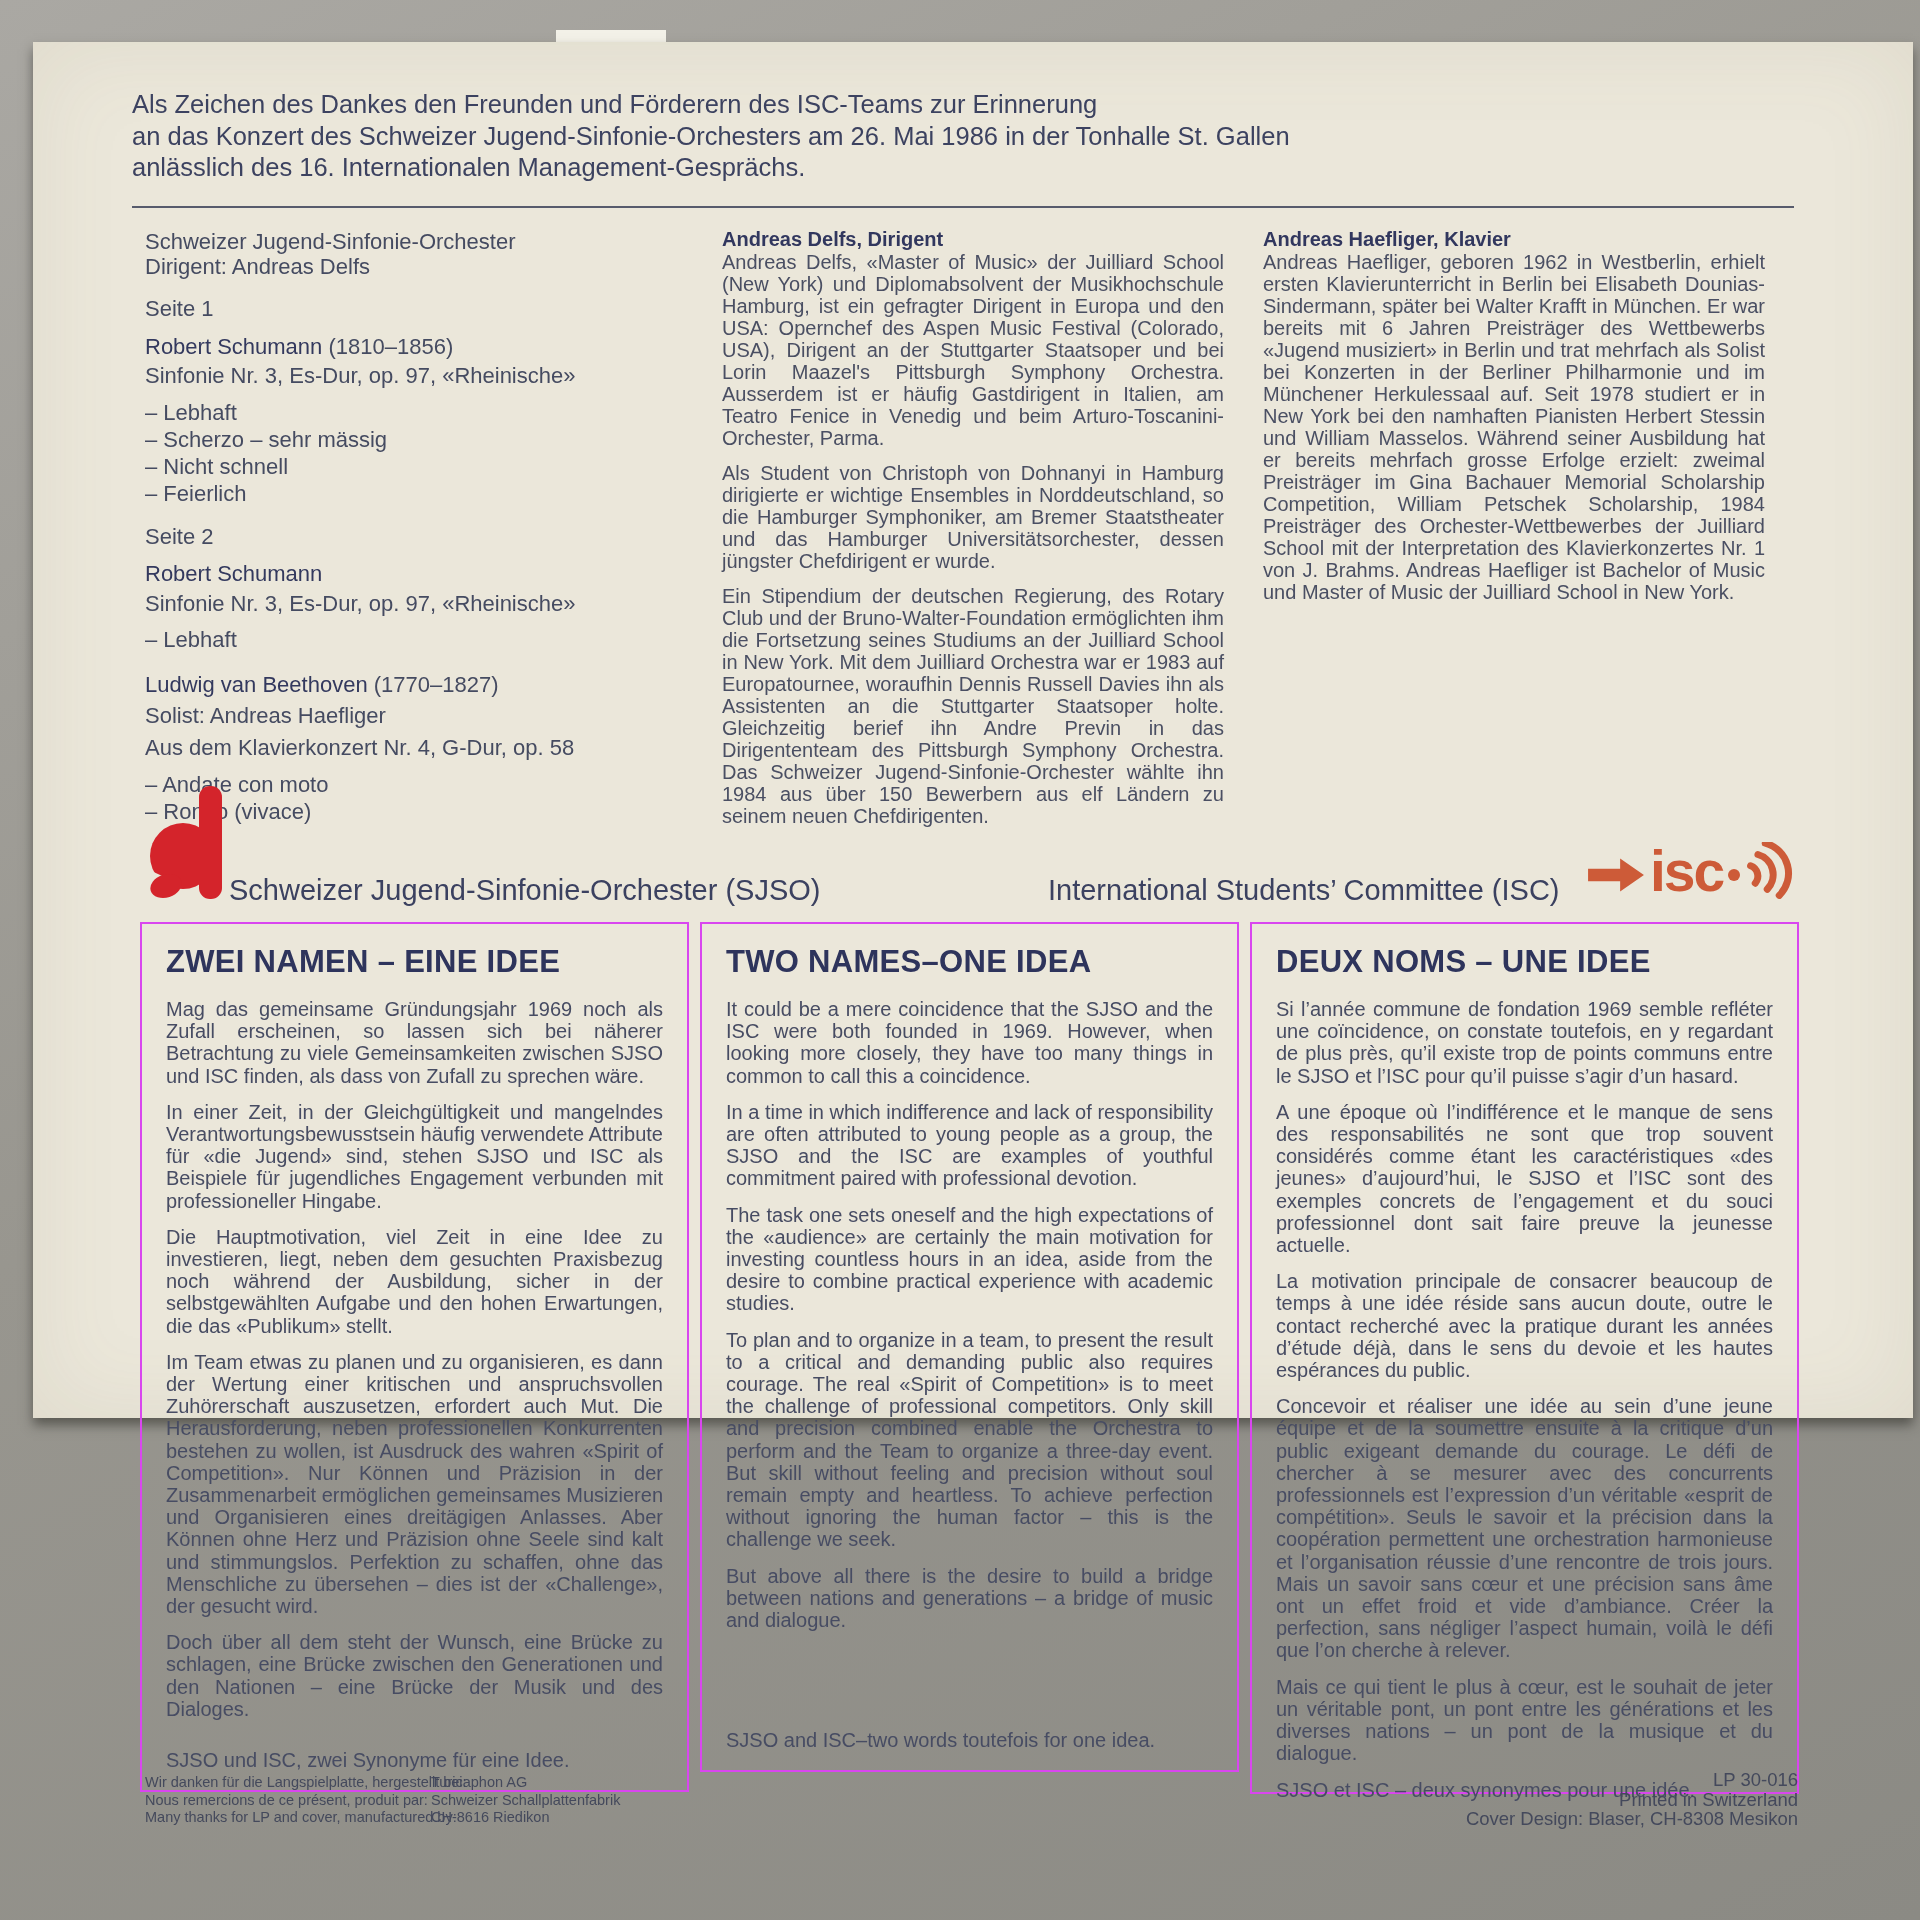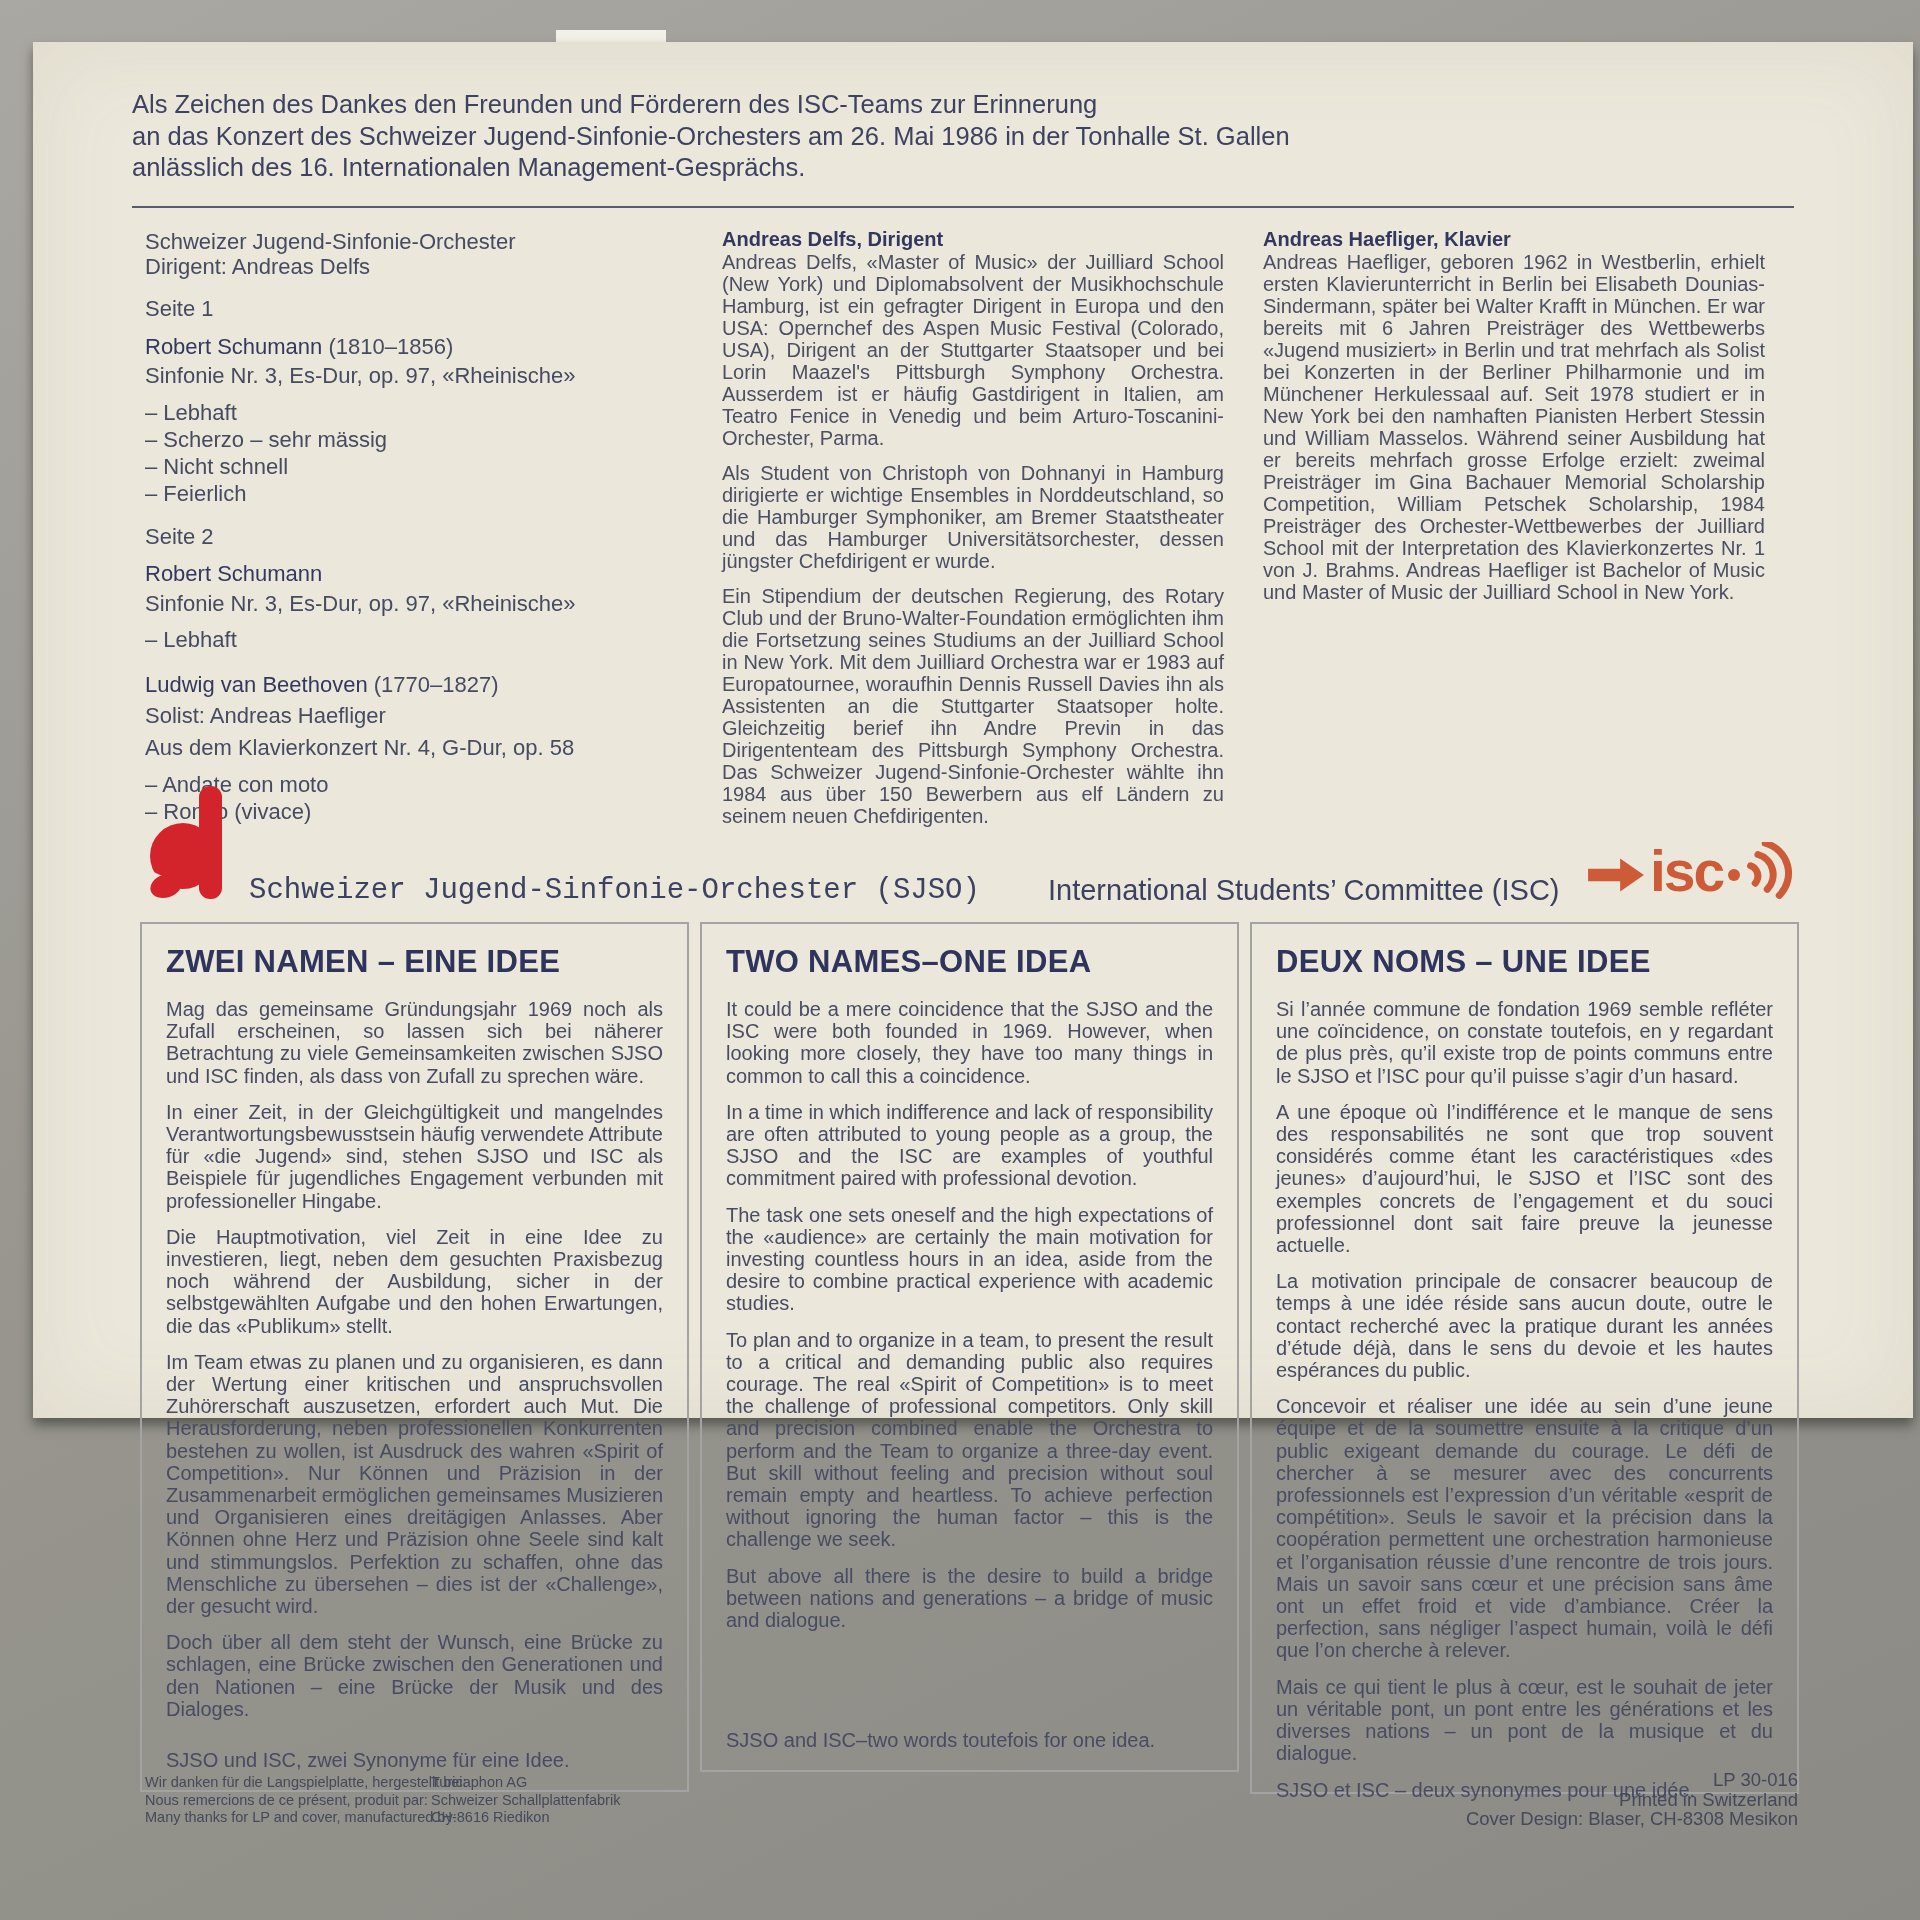--- a/index.html
+++ b/index.html
@@ -34,27 +34,27 @@
   .bio{position:absolute;top:186px;width:502px;font-size:20px;line-height:22px;
     text-align:justify;color:#4a4f63;}
   .bio-title{font-weight:bold;color:#31375e;line-height:23px;}
   .bio p{margin:0 0 13px 0;}
   #delfs-bio{left:689px;}
   #haefliger-bio{left:1230px;}
 
   
   .sjso-logo{position:absolute;left:115px;top:744px;width:78px;height:114px;}
   .org-label{position:absolute;font-size:29px;color:#3b4160;top:832px;}
-  #sjso-label{left:216px;font-family:Liberation Mono, monospace;}
+  #sjso-label{left:196px;}
   #isc-label{left:1015px;}
   .isc-logo{position:absolute;left:1553px;top:800px;height:66px;display:flex;align-items:center;gap:4px;}
   .isc-word{font-size:57px;font-weight:bold;color:#cd5b38;letter-spacing:-2px;line-height:60px;transform:translateY(-4px);}
 
   
-  .box{position:absolute;top:880px;border:2px solid #a3a3a3;box-sizing:border-box;
+  .box{position:absolute;top:880px;border:2px solid #d946ef;box-sizing:border-box;
     padding:20px 24px 16px 24px;display:flex;flex-direction:column;}
   #box-de{left:107px;width:549px;height:870px;}
   #box-en{left:667px;width:539px;height:850px;}
   #box-fr{left:1217px;width:549px;height:872px;}
   .box-title{font-size:31px;font-weight:bold;color:#2e345c;margin:0 0 18px 0;letter-spacing:.3px;}
   .box p{margin:0 0 14px 0;font-size:20px;line-height:22.2px;text-align:justify;color:#474c63;}
   .box-footer{margin-top:auto;font-size:20px;color:#474c63;padding-bottom:2px;}
 
   
   .footer-left{position:absolute;left:112px;top:1732px;font-size:14.5px;line-height:17.5px;color:#44495c;}

